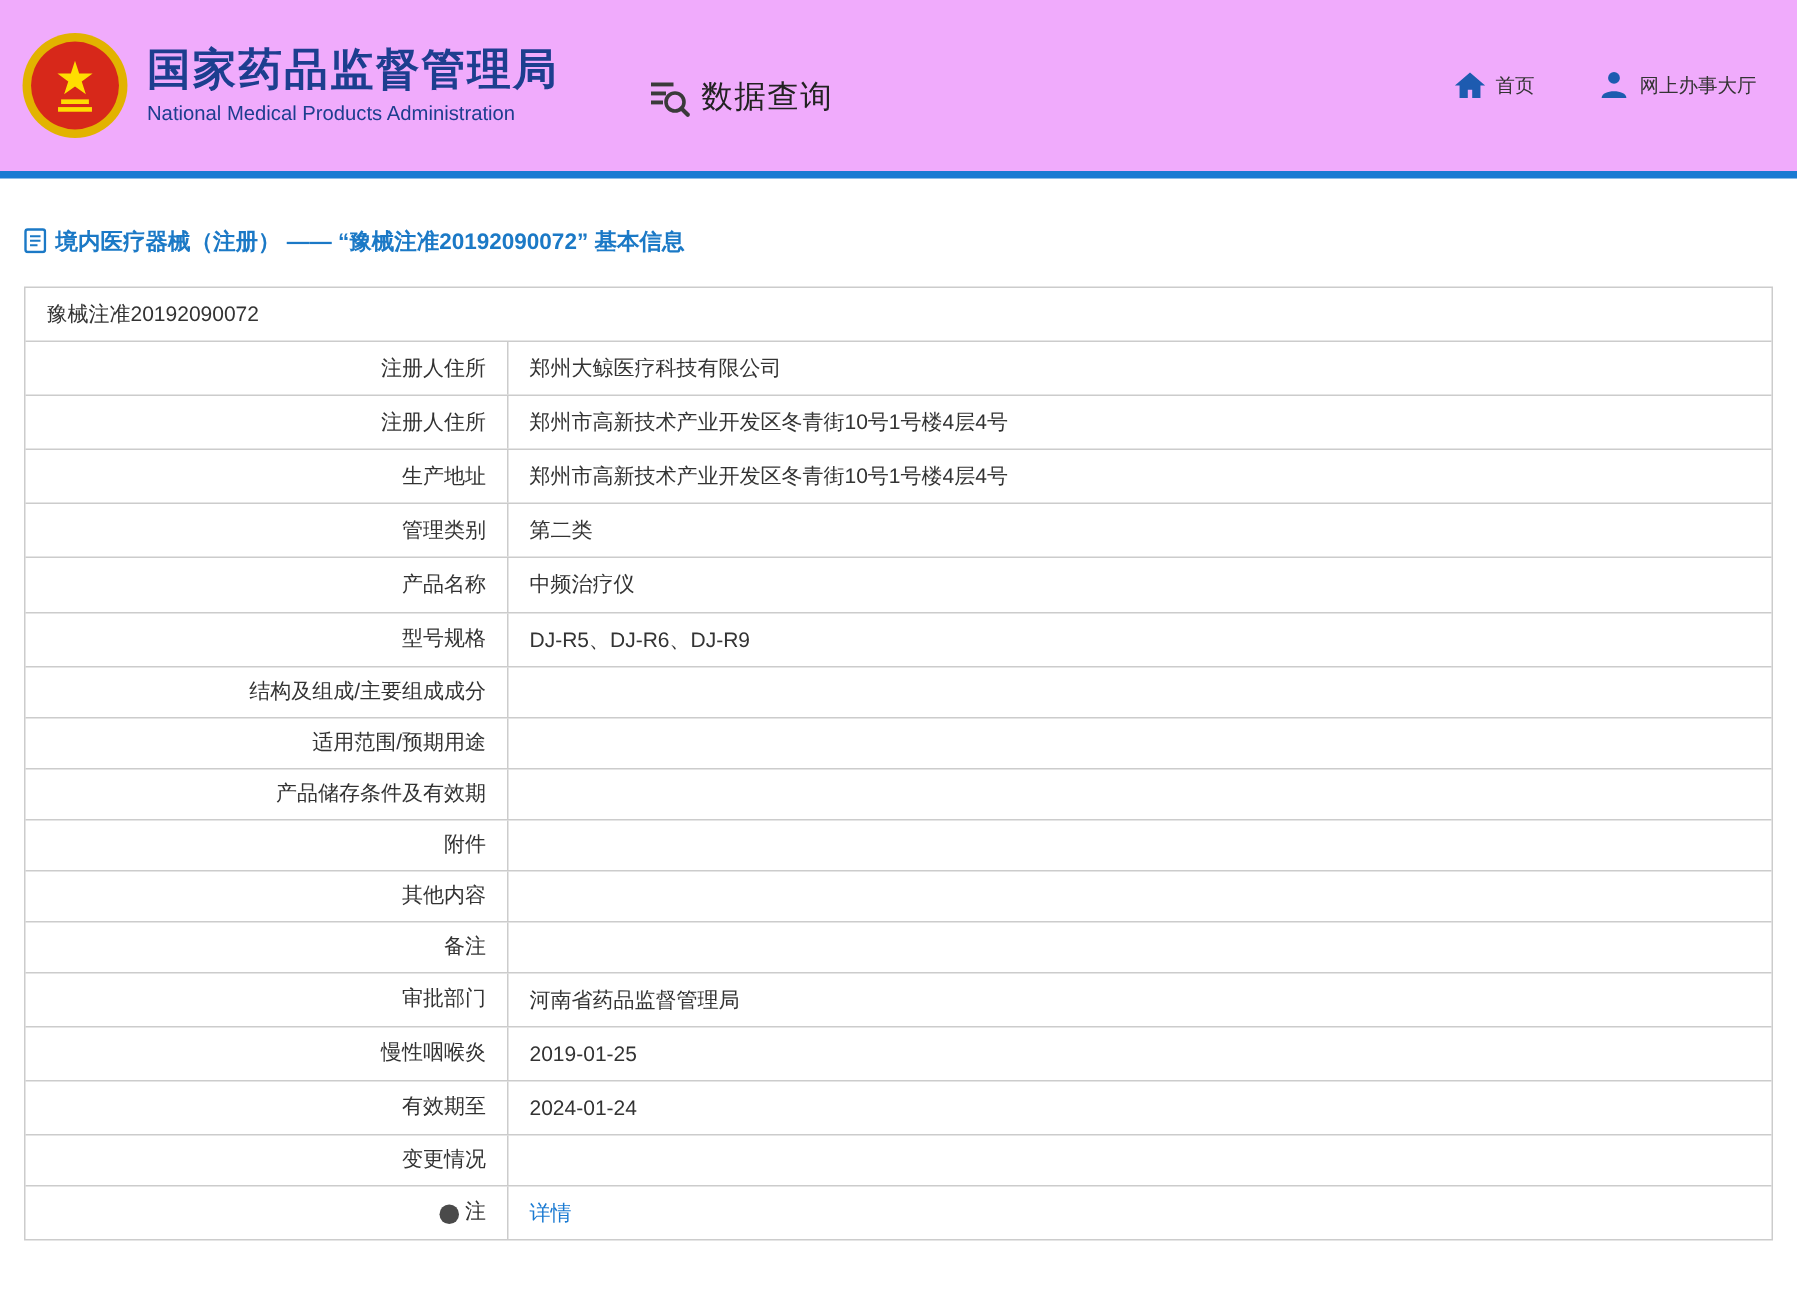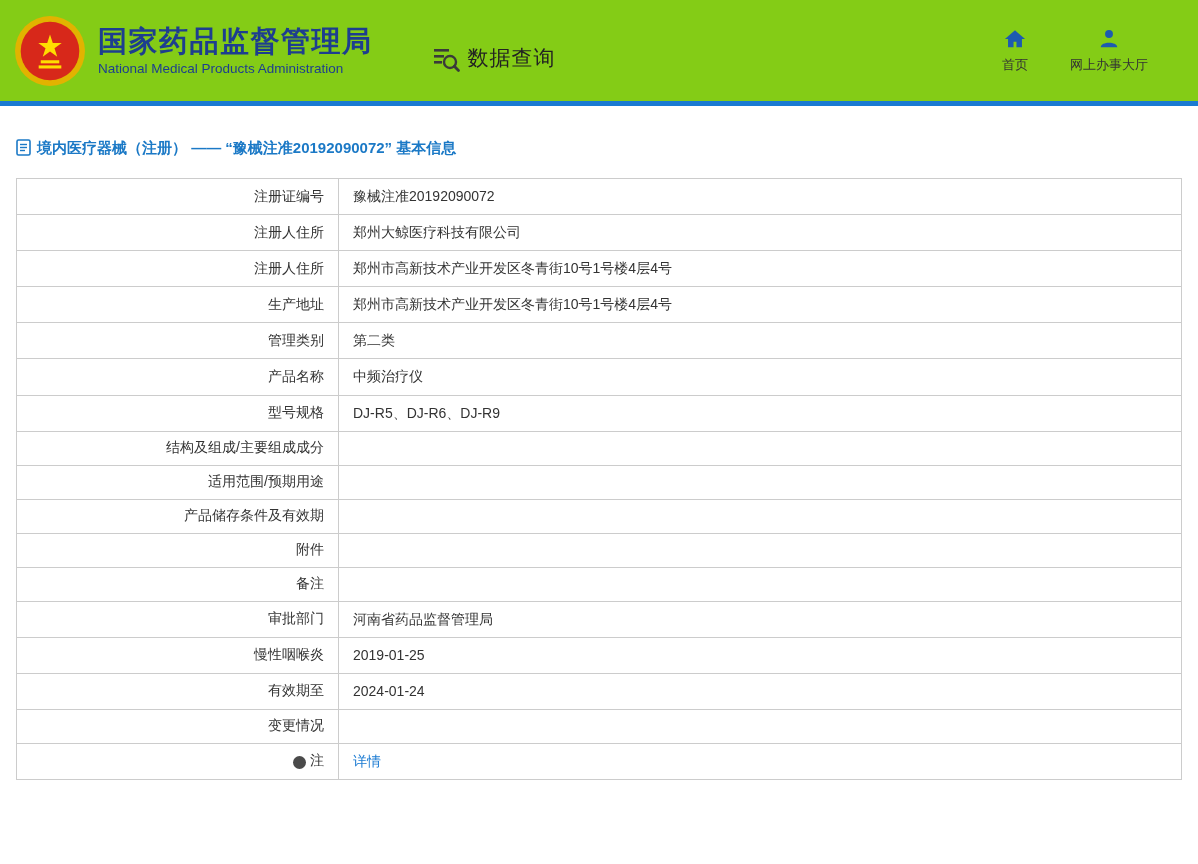--- a/index.html
+++ b/index.html
@@ -5,32 +5,32 @@
   * { box-sizing: border-box; }
   html,body { margin:0; padding:0; }
   body {
     width:1198px; height:864px; overflow:hidden;
     background:#ffffff; color:#333;
     font-family:"Liberation Sans","DejaVu Sans",sans-serif;
     font-size:14px;
   }
 
   
-  .header { display:flex; align-items:center; height:101px; padding:0 44px 0 14px; background:#84cc16; }
+  .header { display:flex; align-items:center; height:114px; padding:0 21px 0 14px; background:#f0abfc; }
   .logo { width:72px; height:72px; flex:0 0 72px; }
   .logo svg { width:72px; height:72px; display:block; }
   .org { margin-left:12px; }
   .org-cn { font-size:29px; font-weight:bold; color:#1d3e8f; letter-spacing:1.5px; line-height:1.15; }
   .org-en { font-size:13.5px; color:#1d3e8f; margin-top:3px; }
   .section { margin-left:58px; display:flex; align-items:flex-start; gap:7px; margin-top:16px; }
   .section-title { font-size:21px; color:#222; letter-spacing:1px; }
   .q-icon svg { width:30px; height:30px; display:block; }
   .spacer { flex:1; }
   .nav { display:flex; gap:42px; padding-right:6px; }
-  .nav-item { display:flex; flex-direction:column; align-items:center; gap:6px; cursor:pointer; }
+  .nav-item { display:flex; flex-direction:row; align-items:center; gap:6px; cursor:pointer; }
   .nav-item .ic svg { width:22px; height:22px; display:block; }
   .nav-label { font-size:13px; color:#333; white-space:nowrap; }
 
   .blue-line { height:5px; background:#1a7ad2; width:100%; }
 
   
   .main { padding:0 16px; }
   .breadcrumb { margin-top:33px; display:flex; align-items:flex-start; gap:6px;
                 color:#1b79c6; font-size:15px; font-weight:bold; }
   .breadcrumb .doc-ic svg { width:15px; height:17px; display:block; }
@@ -109,23 +109,20 @@
         <line x1="4" y1="5.5" x2="11" y2="5.5" stroke="#1b79c6" stroke-width="1.4"></line>
         <line x1="4" y1="8.5" x2="11" y2="8.5" stroke="#1b79c6" stroke-width="1.4"></line>
         <line x1="4" y1="11.5" x2="9" y2="11.5" stroke="#1b79c6" stroke-width="1.4"></line>
       </svg>
     </span>
     <span>境内医疗器械（注册） —— “豫械注准20192090072” 基本信息</span>
   </div>
 
   <div class="info-table" id="info-table">
       <div class="t-row">
-        <div class="t-label">
-          <span>注册证编号</span>
-        </div>
         <div class="t-value">豫械注准20192090072</div>
       </div>
       <div class="t-row">
         <div class="t-label">
           <span>注册人住所</span>
         </div>
         <div class="t-value">郑州大鲸医疗科技有限公司</div>
       </div>
       <div class="t-row">
         <div class="t-label">
@@ -169,20 +166,26 @@
       </div>
       <div class="t-row">
         <div class="t-label">
           <span>产品储存条件及有效期</span>
         </div>
         <div class="t-value"></div>
       </div>
       <div class="t-row">
         <div class="t-label">
           <span>附件</span>
+        </div>
+        <div class="t-value"></div>
+      </div>
+      <div class="t-row">
+        <div class="t-label">
+          <span>其他内容</span>
         </div>
         <div class="t-value"></div>
       </div>
       <div class="t-row">
         <div class="t-label">
           <span>备注</span>
         </div>
         <div class="t-value"></div>
       </div>
       <div class="t-row">

